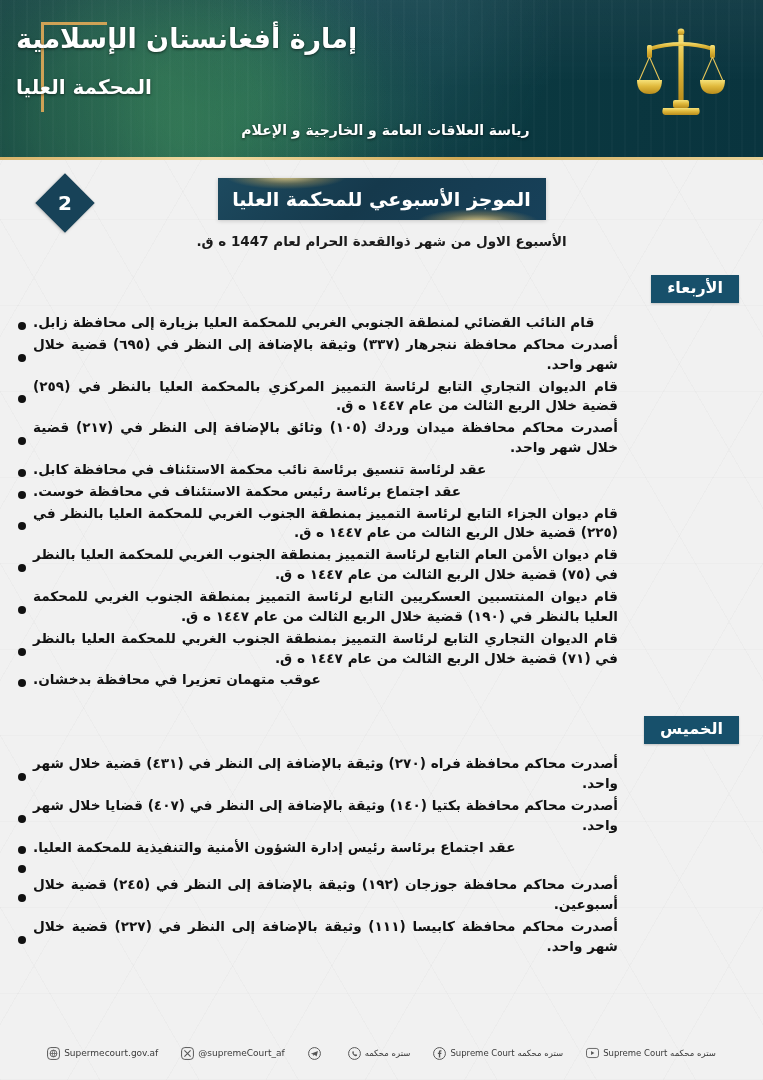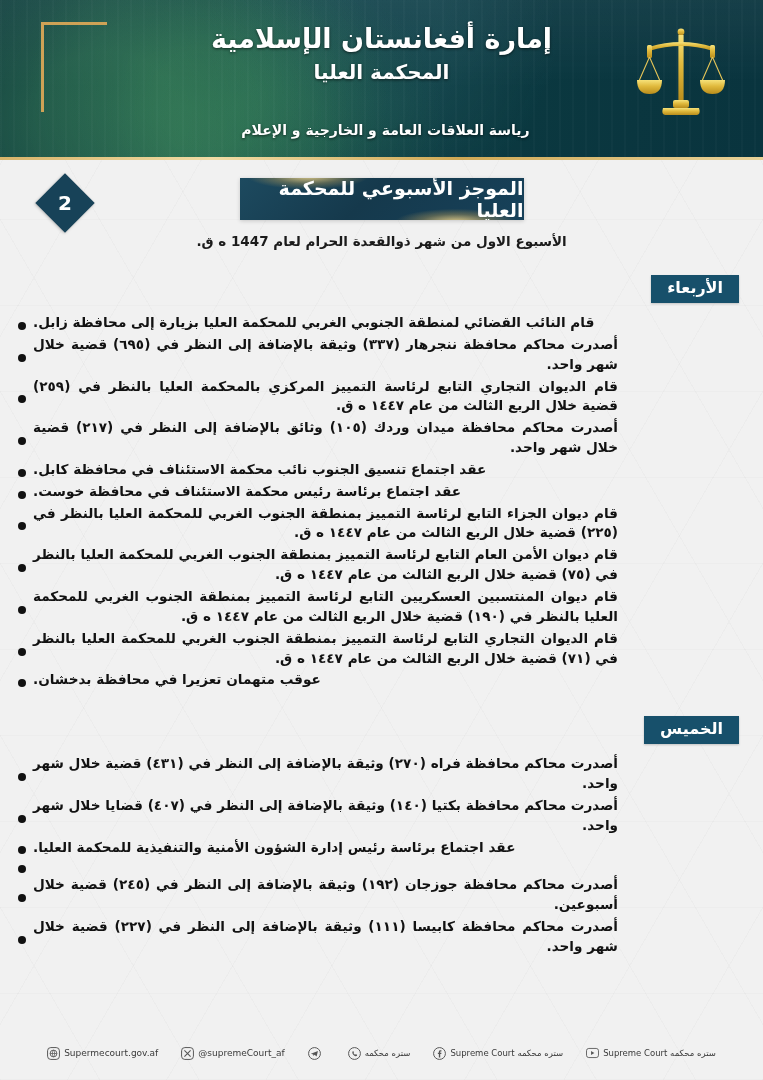--- a/index.html
+++ b/index.html
@@ -82,35 +82,35 @@
     top: 22px;
     width: 66px;
     height: 90px;
     border-top: 3px solid #cfa256;
     border-left: 3px solid #cfa256;
     z-index: 5;
   }
 
   .header-text {
     position: absolute;
-    left: 0; right: 0;
+    left: 16px; right: 0;
     top: 22px;
-    text-align: center;
+    text-align: left;
     z-index: 5;
   }
   .org-title {
     font-size: 27px;
     font-weight: 700;
     color: #ffffff;
     letter-spacing: 0.5px;
     line-height: 1.25;
     text-shadow: 0 1px 3px rgba(0,0,0,0.6);
   }
   .org-subtitle {
-    margin-top: 4px;
+    margin-top: 19px;
     font-size: 20px;
     font-weight: 700;
     color: #ffffff;
     text-shadow: 0 1px 3px rgba(0,0,0,0.6);
   }
   .dept-line {
     position: absolute;
     left: 8px; right: 0;
     top: 122px;
     text-align: center;
@@ -152,21 +152,21 @@
   }
   .badge-number span {
     transform: rotate(-45deg);
     color: #ffffff;
     font-size: 20px;
     font-weight: 700;
   }
 
   .title-banner {
     position: relative;
-    width: 284px;
+    width: 328px;
     margin: 0 auto;
     height: 42px;
     background: linear-gradient(135deg, #1d4a5f 0%, #15394c 45%, #17415a 100%);
     display: flex;
     align-items: center;
     justify-content: center;
     overflow: hidden;
     box-shadow: 0 1px 4px rgba(0,0,0,0.18);
   }
   .title-banner::before,
@@ -359,21 +359,21 @@
         </li>
       <li>
           <span class="li-text">قام الديوان التجاري التابع لرئاسة التمييز المركزي بالمحكمة العليا بالنظر في (٢٥٩) قضية خلال الربع الثالث من عام ١٤٤٧ ه ق.</span>
           <span class="bullet"></span>
         </li>
       <li>
           <span class="li-text">أصدرت محاكم محافظة ميدان وردك (١٠٥) وثائق بالإضافة إلى النظر في (٢١٧) قضية خلال شهر واحد.</span>
           <span class="bullet"></span>
         </li>
       <li>
-          <span class="li-text">عقد اجتماع تنسيق الجنوب نائب محكمة الاستئناف في محافظة كابل.</span>
+          <span class="li-text">عقد لرئاسة تنسيق برئاسة نائب محكمة الاستئناف في محافظة كابل.</span>
           <span class="bullet"></span>
         </li>
       <li>
           <span class="li-text">عقد اجتماع برئاسة رئيس محكمة الاستئناف في محافظة خوست.</span>
           <span class="bullet"></span>
         </li>
       <li>
           <span class="li-text">قام ديوان الجزاء التابع لرئاسة التمييز بمنطقة الجنوب الغربي للمحكمة العليا بالنظر في (٢٢٥) قضية خلال الربع الثالث من عام ١٤٤٧ ه ق.</span>
           <span class="bullet"></span>
         </li>

